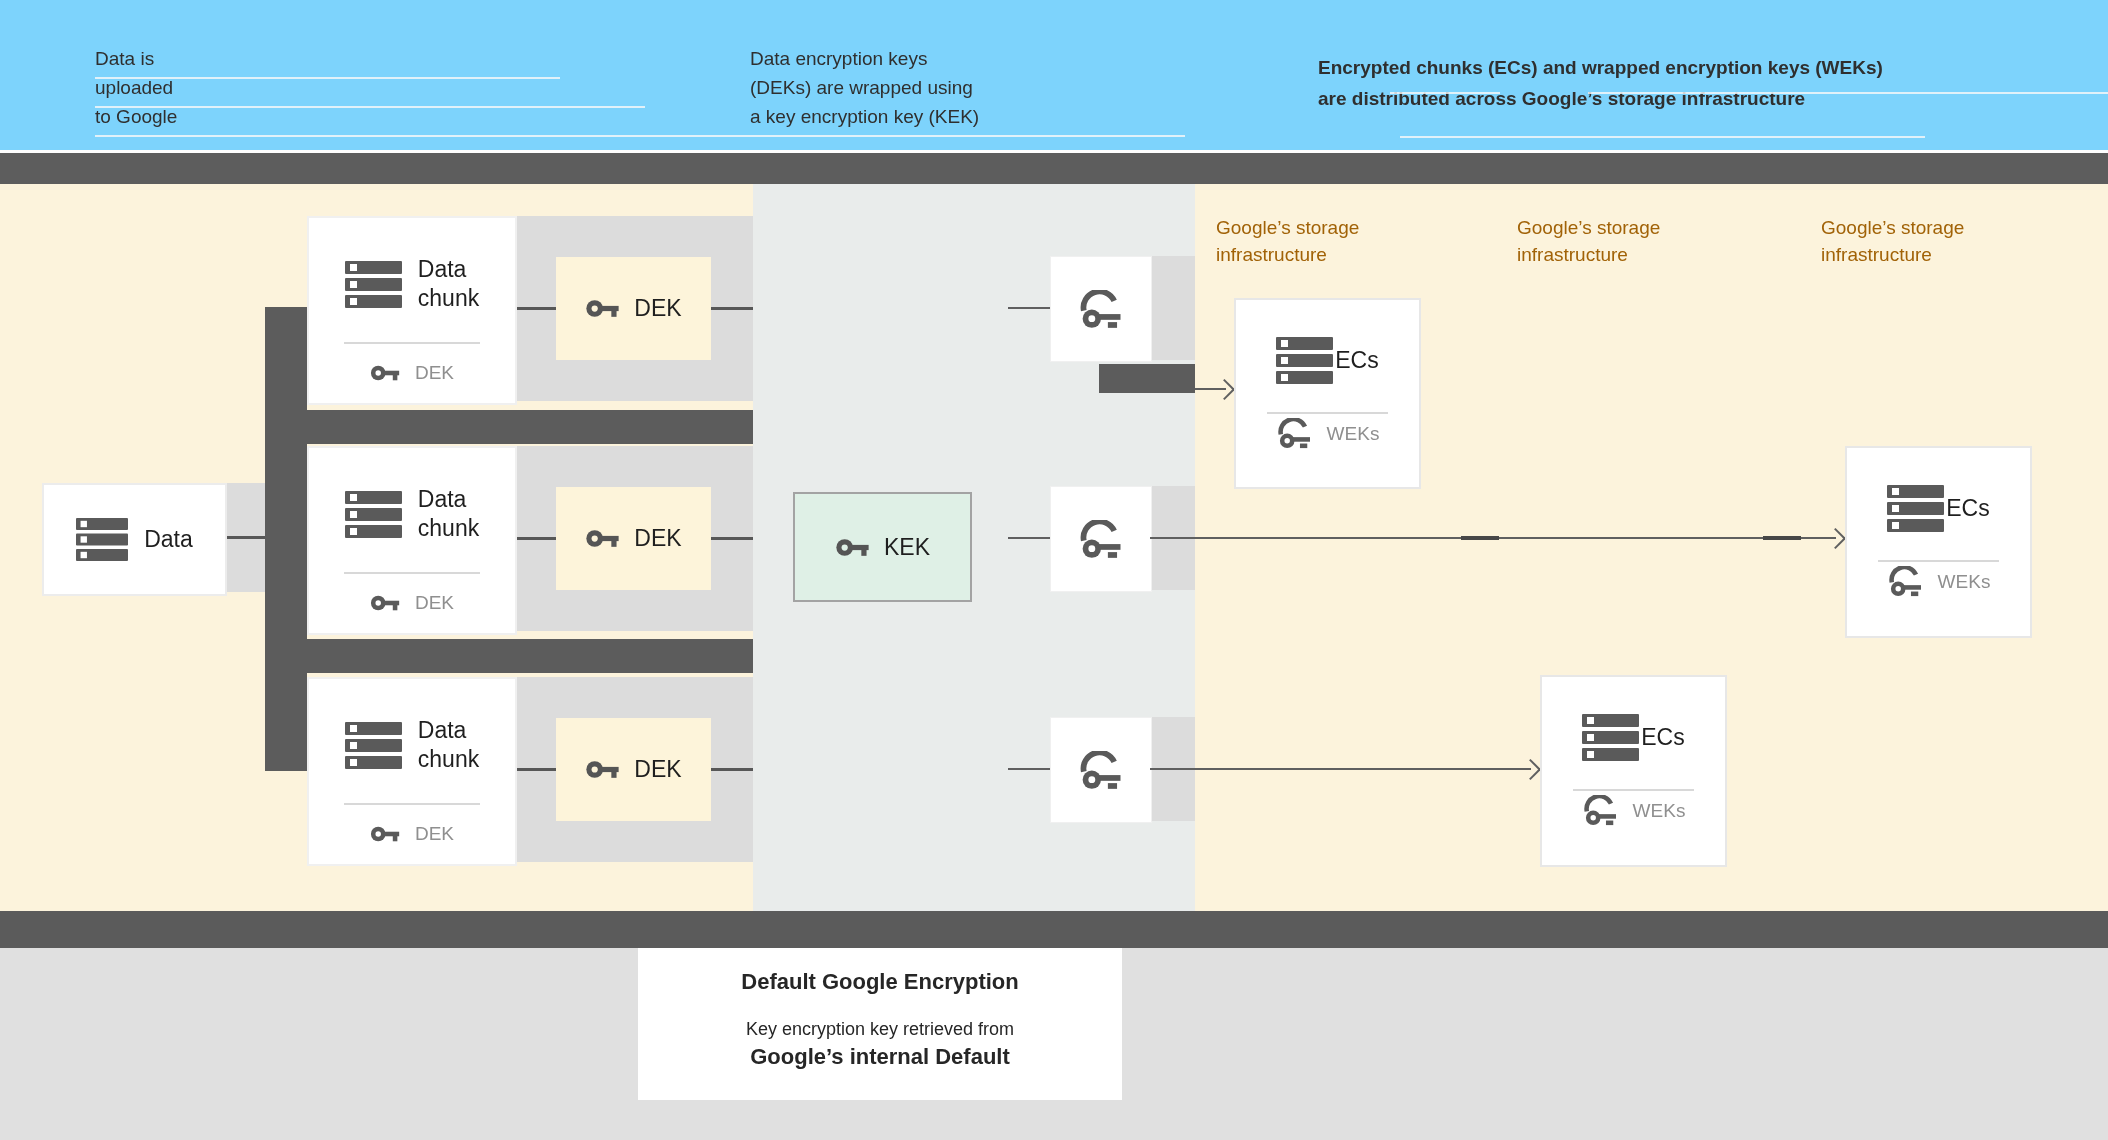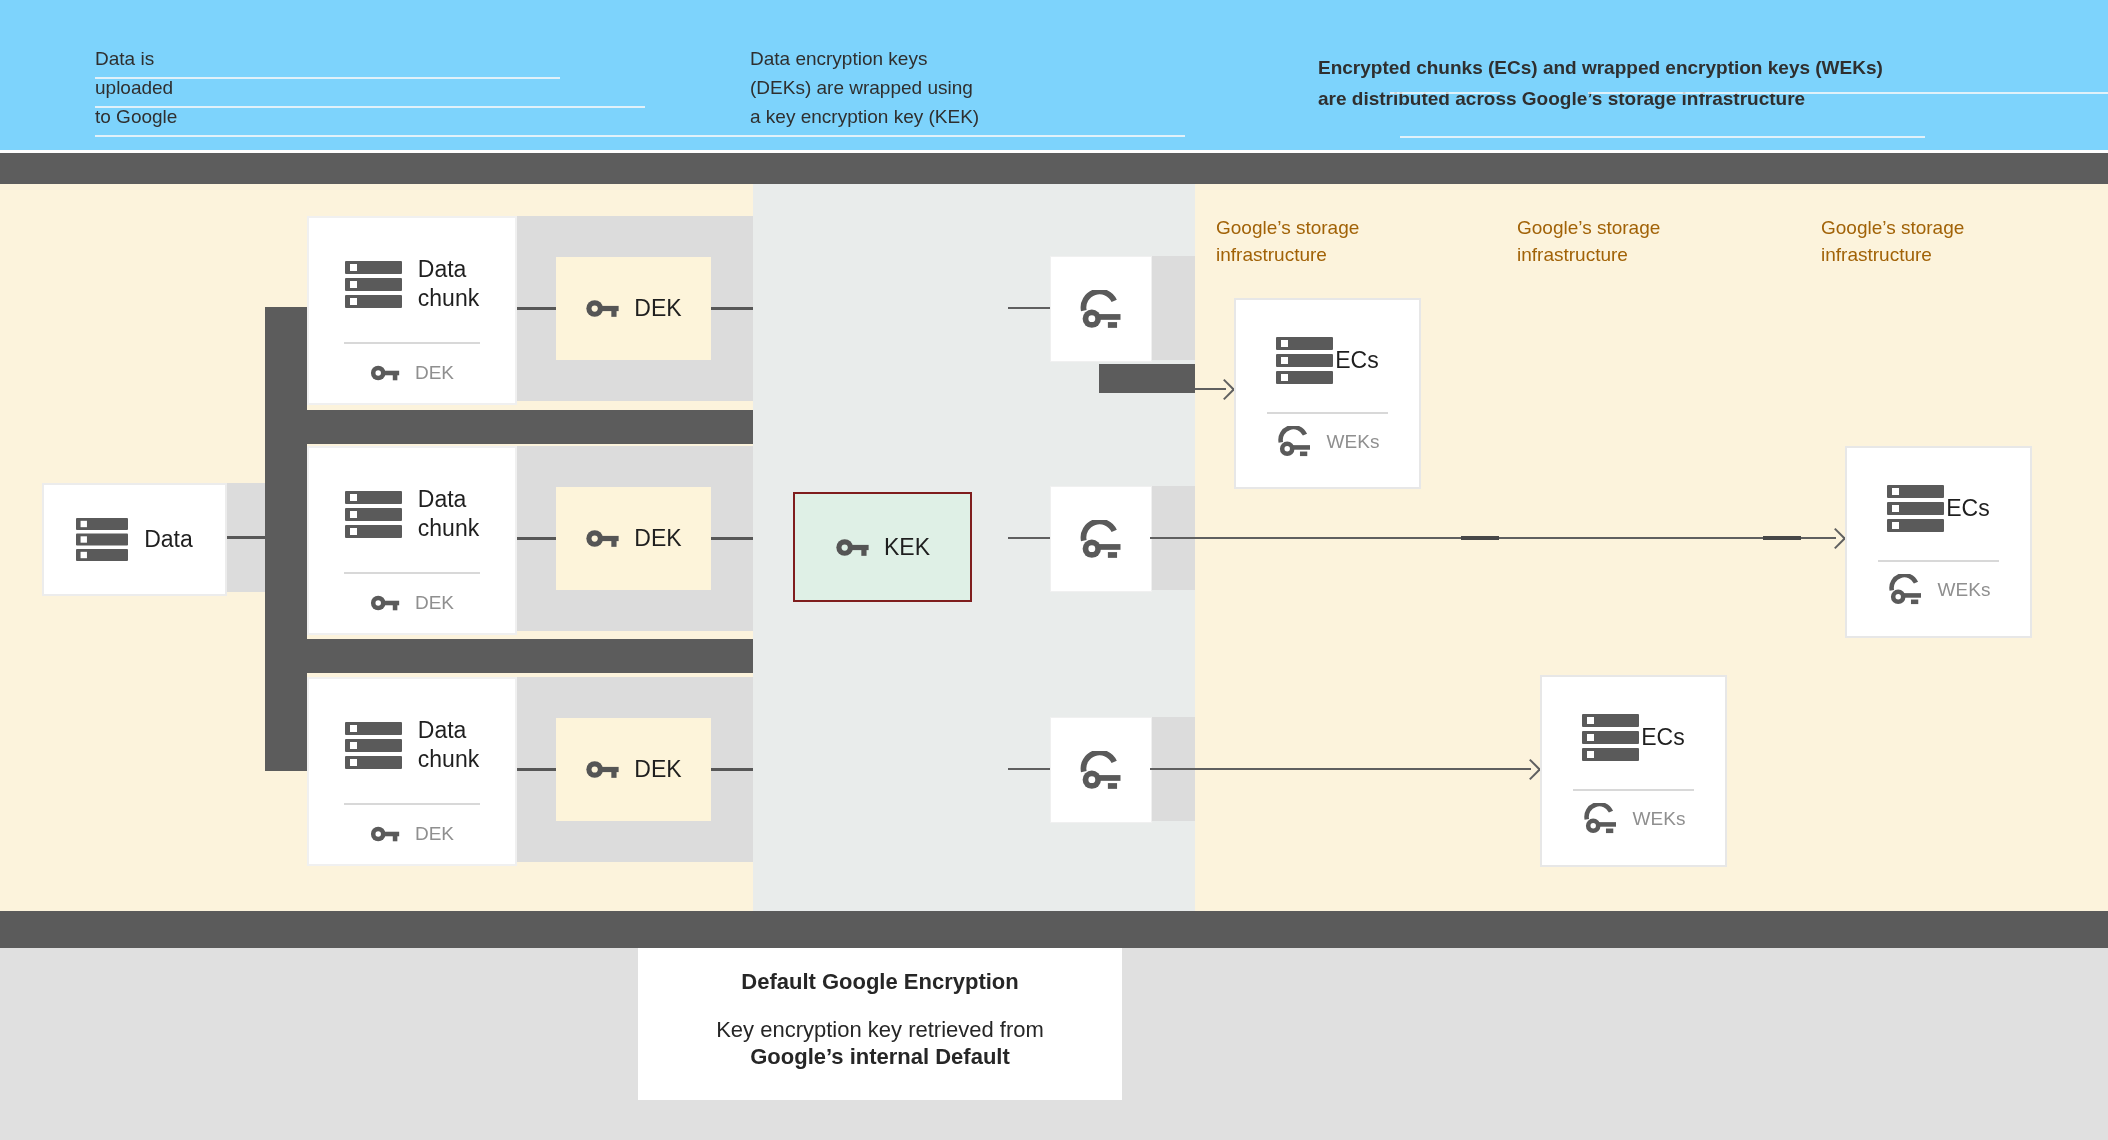--- a/index.html
+++ b/index.html
@@ -24,48 +24,48 @@
   .midsection{position:absolute;left:753px;top:0;width:442px;height:727px;background:#e9eceb;}
   .strip{position:absolute;background:#dcdcdc;}
   .darkbar{position:absolute;background:#5c5c5c;}
   .conn{position:absolute;height:3px;background:#575757;}
   .thinline{position:absolute;height:2px;background:#5f5f5f;}
   .chev{position:absolute;width:13px;height:13px;border-top:2px solid #5f5f5f;border-right:2px solid #5f5f5f;transform:rotate(45deg);}
 
   
   .card{position:absolute;background:#fff;border:2px solid #ebebeb;}
   .dek-box{position:absolute;background:#fdf4da;display:flex;align-items:center;justify-content:center;gap:13px;}
-  .kek-box{position:absolute;background:#dff0e6;border:2px solid #7f1d1d;display:flex;align-items:center;justify-content:center;gap:13px;}
+  .kek-box{position:absolute;background:#dff0e6;border:2px solid #a3a3a3;display:flex;align-items:center;justify-content:center;gap:13px;}
   .keywrap-box{position:absolute;background:#fff;border:1px solid #f0f0f0;display:flex;align-items:center;justify-content:center;}
   .label-dark{color:#1f1f1f;font-size:23px;}
   .label-gray{color:#8f8f8f;font-size:19px;}
   .divider{border-top:2px solid #d8d8d8;width:66%;margin:0 auto;}
 
   .chunk-card{display:flex;flex-direction:column;}
   .chunk-top{display:flex;align-items:center;justify-content:center;gap:16px;margin-top:30px;height:72px;}
   .chunk-title{font-size:23px;line-height:29px;color:#1f1f1f;text-align:left;}
   .chunk-div{margin-top:22px;}
   .chunk-bottom{display:flex;align-items:center;justify-content:center;gap:14px;margin-top:18px;}
 
   .ec-card{display:flex;flex-direction:column;}
   .ec-top{display:flex;align-items:center;justify-content:center;gap:2px;margin-top:32px;height:56px;}
   .ec-div{margin-top:24px;}
-  .ec-bottom{display:flex;align-items:center;justify-content:center;gap:14px;margin-top:12px;}
+  .ec-bottom{display:flex;align-items:center;justify-content:center;gap:14px;margin-top:4px;}
 
   .data-box{display:flex;align-items:center;justify-content:center;gap:16px;}
 
   .storage-label{position:absolute;color:#a16207;font-size:19px;line-height:27px;}
 
   
   .bottombar{left:0;top:911px;width:2108px;height:37px;background:#5b5b5b;}
   .bottomarea{left:0;top:948px;width:2108px;height:192px;background:#e0e0e0;}
   .caption{position:absolute;left:638px;top:0;width:484px;height:152px;background:#fff;
            display:flex;flex-direction:column;align-items:center;text-align:center;}
   .cap-title{margin-top:21px;font-size:22px;font-weight:bold;color:#262626;}
-  .cap-l1{margin-top:21px;font-size:22px;color:#262626;line-height:27px;}
+  .cap-l1{margin-top:21px;font-size:18px;color:#262626;line-height:27px;}
   .cap-l2{font-size:22px;font-weight:bold;color:#262626;line-height:27px;}
 
   svg{display:block;}
 </style>
 </head>
 <body>
 
 <div id="stage">
 
   <div class="abs header">

